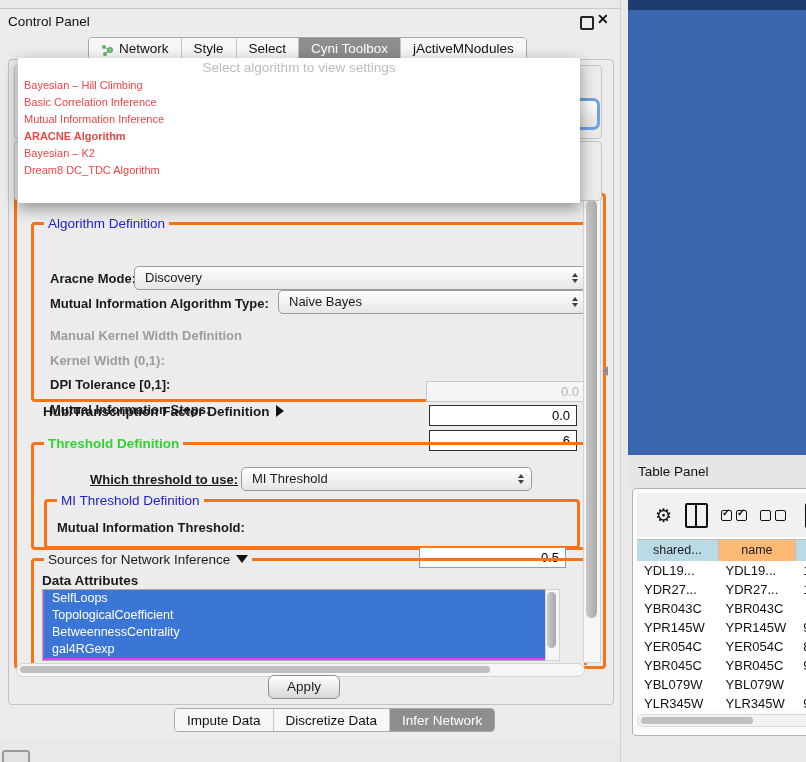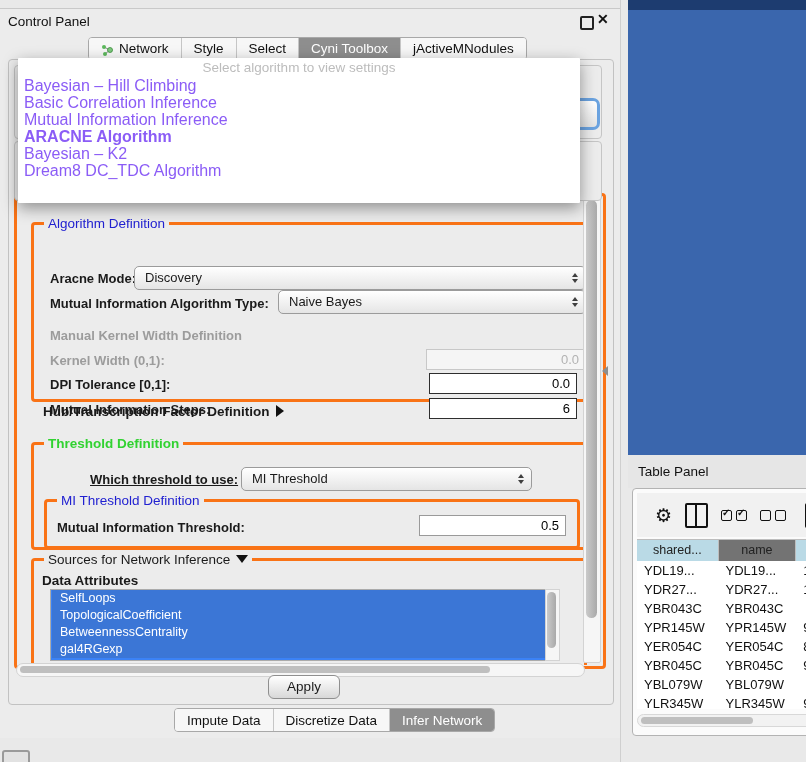--- a/index.html
+++ b/index.html
@@ -22,44 +22,44 @@
   .bg-box{border:1px solid #c5c5c5;border-radius:4px;background:#ececec;z-index:1;}
   #bg-box1{left:14px;top:56px;width:586px;height:72px;}
   #bg-box2{left:14px;top:132px;width:586px;height:58px;}
   #focus-combo{left:556px;top:89px;width:38px;height:26px;border:3px solid #6ba3e0;border-radius:7px;background:linear-gradient(#ffffff,#e3e3e3);z-index:2;}
   #bg-combo{left:28px;top:148px;width:540px;height:28px;border:1px solid #bdbdbd;border-radius:6px;background:#fdfdfd;z-index:2;
             font-size:13px;color:#aaaaaa;line-height:26px;padding-left:12px;box-sizing:border-box;}
   
   #algo-dropdown{left:18px;top:49px;width:562px;height:145px;background:#ffffff;border-radius:1px;
                  box-shadow:0 5px 16px rgba(0,0,0,.4);z-index:10;overflow:hidden;}
   #dd-placeholder{text-align:center;font-size:13.5px;color:#bcbcbc;padding-top:2px;height:17px;}
-  .dd-item{font-size:16px;line-height:17px;padding-left:6px;color:#8b5cf6;}
+  .dd-item{font-size:11px;line-height:17px;padding-left:6px;color:#ef4444;}
   .dd-item.bold{font-weight:bold;}
   
   .group{position:absolute;border:3px solid #f97316;border-radius:4px;}
   .gtitle{position:absolute;top:-9px;left:10px;background:#ececec;padding:0 4px;font-size:13.5px;white-space:nowrap;}
   .blue{color:#2121d1;}
   .green{color:#31d231;font-weight:bold;}
   .lbl{position:absolute;font-size:13px;font-weight:bold;white-space:nowrap;}
   .lbl.dis{color:#9c9c9c;}
   .combo{position:absolute;border:1px solid #9b9b9b;border-radius:5px;background:linear-gradient(#ffffff,#e5e5e5);
          font-size:13px;line-height:22px;padding-left:10px;box-sizing:border-box;height:24px;box-shadow:inset 0 1px 0 #fff;}
   .spin{position:absolute;right:7px;top:50%;transform:translateY(-50%);display:flex;flex-direction:column;gap:2px;}
   .spin b{width:0;height:0;border-left:3.5px solid transparent;border-right:3.5px solid transparent;}
   .spin b.up{border-bottom:4.5px solid #3f3f3f;}
   .spin b.dn{border-top:4.5px solid #3f3f3f;}
   input.field{position:absolute;border:1px solid #9a9a9a;background:#fff;font-size:13px;text-align:right;
-              padding:0 6px;font-family:"Liberation Sans",sans-serif;box-sizing:border-box;height:21px;}
+              padding:0 6px;font-family:"Liberation Sans",sans-serif;box-sizing:border-box;height:21px;margin-top:32px;}
   input.field.strong{border:1.5px solid #2e2e2e;}
   input.field.dis{background:#f5f5f5;color:#b3b3b3;border-color:#c8c8c8;}
   #kernel-checkbox{left:551px;top:104px;width:13px;height:13px;border:1px solid #c3c3c3;border-radius:3px;background:#f8f8f8;}
   .tri-right{display:inline-block;width:0;height:0;border-top:6px solid transparent;border-bottom:6px solid transparent;border-left:8px solid #111;vertical-align:-1px;margin-left:6px;}
   .tri-down{display:inline-block;width:0;height:0;border-left:6px solid transparent;border-right:6px solid transparent;border-top:8px solid #111;vertical-align:1px;margin-left:6px;}
   
-  #attr-list{left:42px;top:580px;width:503px;height:70px;background:#3b82f6;border:1px solid #ababab;overflow:hidden;margin-left:8px;}
+  #attr-list{left:42px;top:580px;width:503px;height:70px;background:#d946ef;border:1px solid #ababab;overflow:hidden;}
   .attr-item{font-size:12.5px;line-height:17px;padding-left:8px;background:#3b76d6;color:#fff;margin:0 1px;}
   
   .vtrack{background:#f6f6f6;border:1px solid #d3d3d3;}
   .thumb{background:linear-gradient(90deg,#cacaca,#a9a9a9);border-radius:6px;}
   .hthumb{background:#bfbfbf;border-radius:4px;}
   
   #apply-btn{left:268px;top:666px;width:70px;height:22px;border:1px solid #8f8f8f;border-radius:6px;
              background:linear-gradient(#ffffff,#d8d8d8);font-size:13.5px;text-align:center;line-height:21px;}
   #bottom-tabs{left:145px;top:699px;height:22px;display:flex;border:1px solid #a8a8a8;border-radius:4px;background:#f4f4f4;overflow:hidden;margin-left:29px;}
   
@@ -71,21 +71,21 @@
   #table-panel{left:632px;top:488px;width:210px;height:248px;background:#fbfbfb;border:1px solid #b3b3b3;border-radius:4px;box-sizing:border-box;}
   #tp-toolbar{left:4px;top:4px;right:4px;height:44px;background:#f1f1f1;display:flex;align-items:center;gap:13px;padding-left:18px;}
   #gear-ic{font-family:"DejaVu Sans",sans-serif;font-size:19px;color:#111;line-height:1;}
   #split-ic{width:19px;height:21px;border:2.5px solid #111;border-radius:2px;position:relative;}
   #split-ic::after{content:"";position:absolute;left:7.5px;top:0;width:2.5px;height:21px;background:#111;}
   .cbx{width:9px;height:9px;border:1.6px solid #111;border-radius:2px;position:relative;display:inline-block;}
   .cbx.checked::after{content:"\2713";position:absolute;top:-4px;left:0px;font-size:10px;font-weight:bold;color:#111;}
   .cbx-pair{display:flex;gap:4px;}
   #doc-ic{width:16px;height:21px;border:2.5px solid #111;border-radius:2px;background:#fff;margin-left:6px;}
   #tbl-head{position:absolute;left:4px;top:50px;right:0;height:22px;display:flex;background:#e3e3e3;border-top:1px solid #bdbdbd;border-bottom:1px solid #bdbdbd;}
-  .th{font-size:12.5px;line-height:21px;text-align:center;border-right:1px solid #bdbdbd;box-sizing:border-box;background:#737373;color:#222;}
+  .th{font-size:12.5px;line-height:21px;text-align:center;border-right:1px solid #bdbdbd;box-sizing:border-box;background:#fdba74;color:#222;}
   .th.hl{background:#badae6;}
   .col0{width:84px;} .col1{width:80px;} .col2{width:46px;}
   #tbl-body{position:absolute;left:4px;top:72px;right:0;bottom:26px;overflow:hidden;background:#fff;}
   .tr{display:flex;height:19px;}
   .td{font-size:13px;line-height:19px;padding-left:7px;box-sizing:border-box;white-space:nowrap;overflow:hidden;color:#111;}
   #tp-hscroll{position:absolute;left:4px;bottom:8px;right:4px;height:13px;background:#f2f2f2;border:1px solid #d8d8d8;border-radius:7px;box-sizing:border-box;}
   #grip{left:602px;top:366px;width:0;height:0;border-top:5px solid transparent;border-bottom:5px solid transparent;border-right:6px solid #8e8e8e;}
   #corner-ic{left:2px;top:750px;width:24px;height:16px;border:2px solid #9a9a9a;border-radius:3px;background:#e2e2e2;}
 </style>
 </head>

